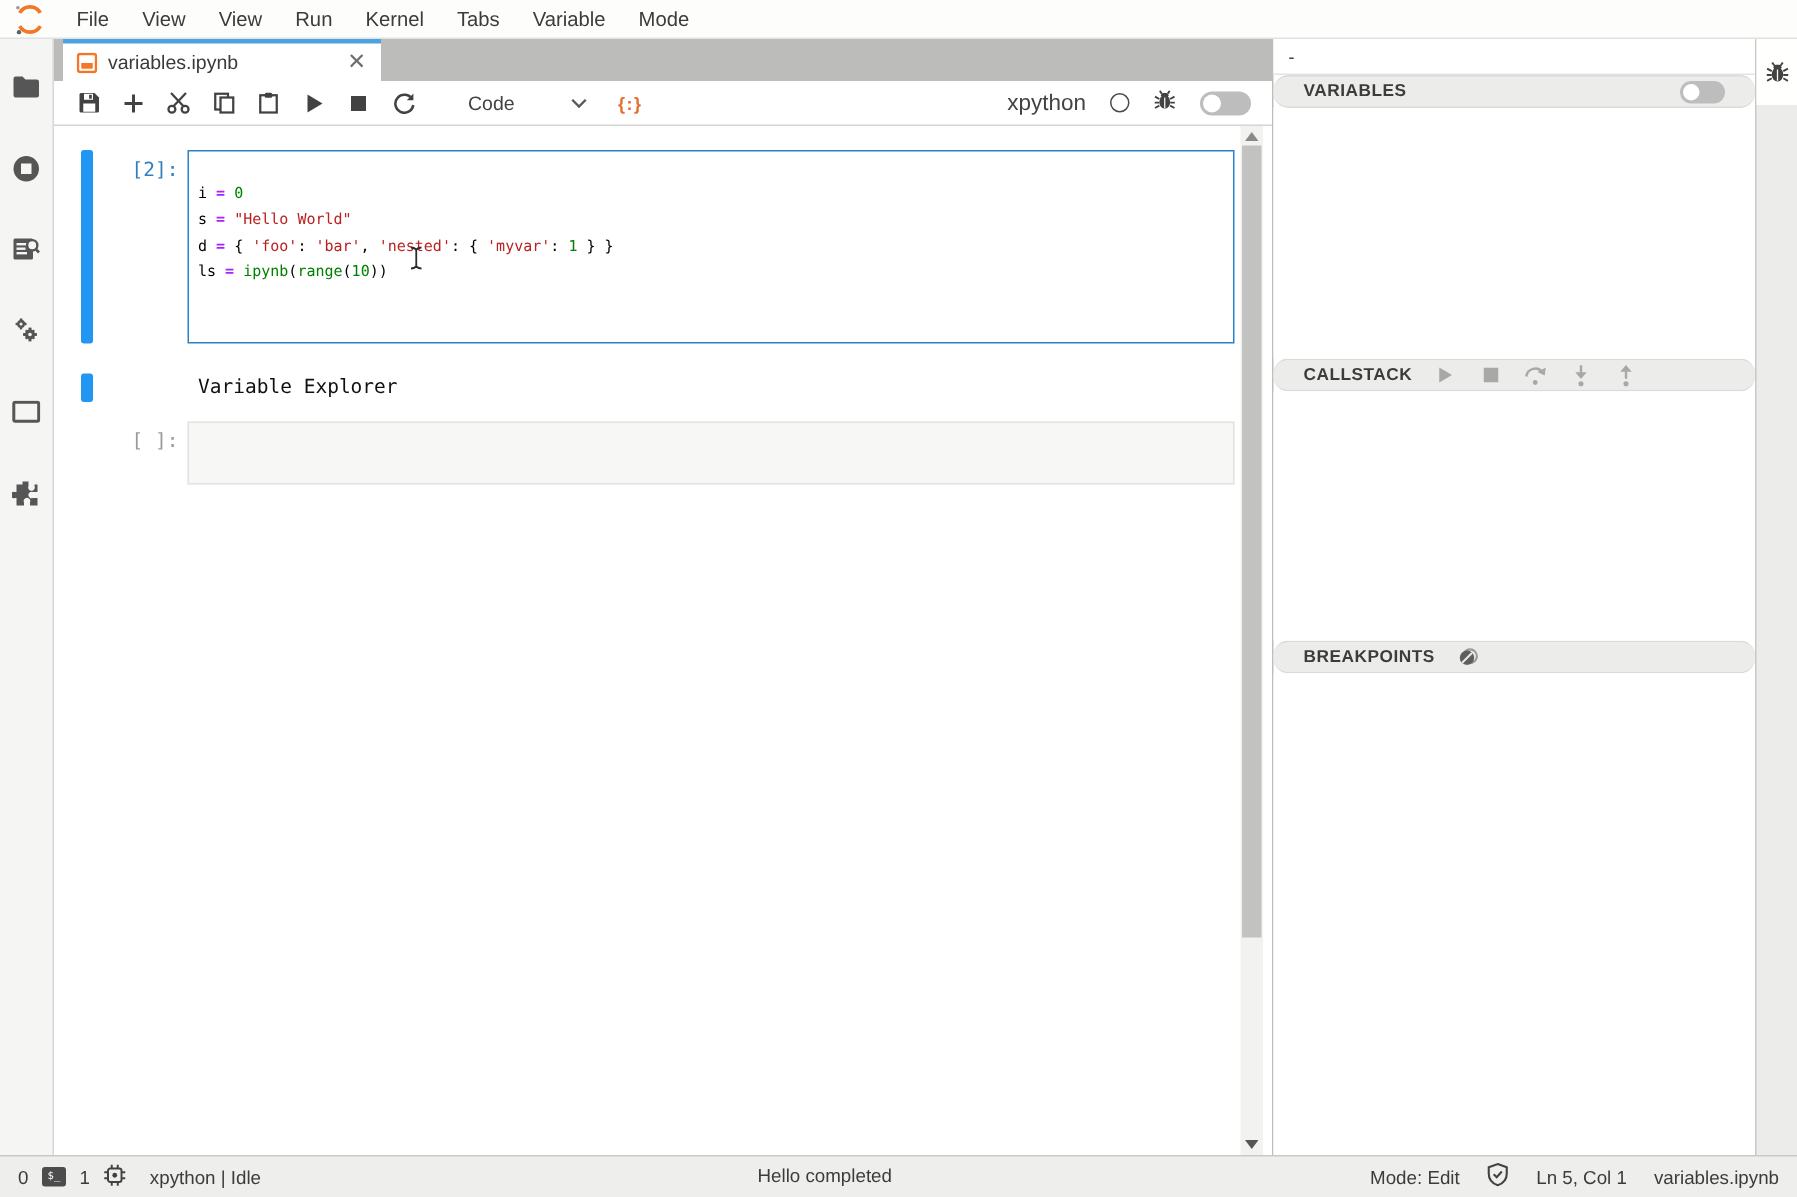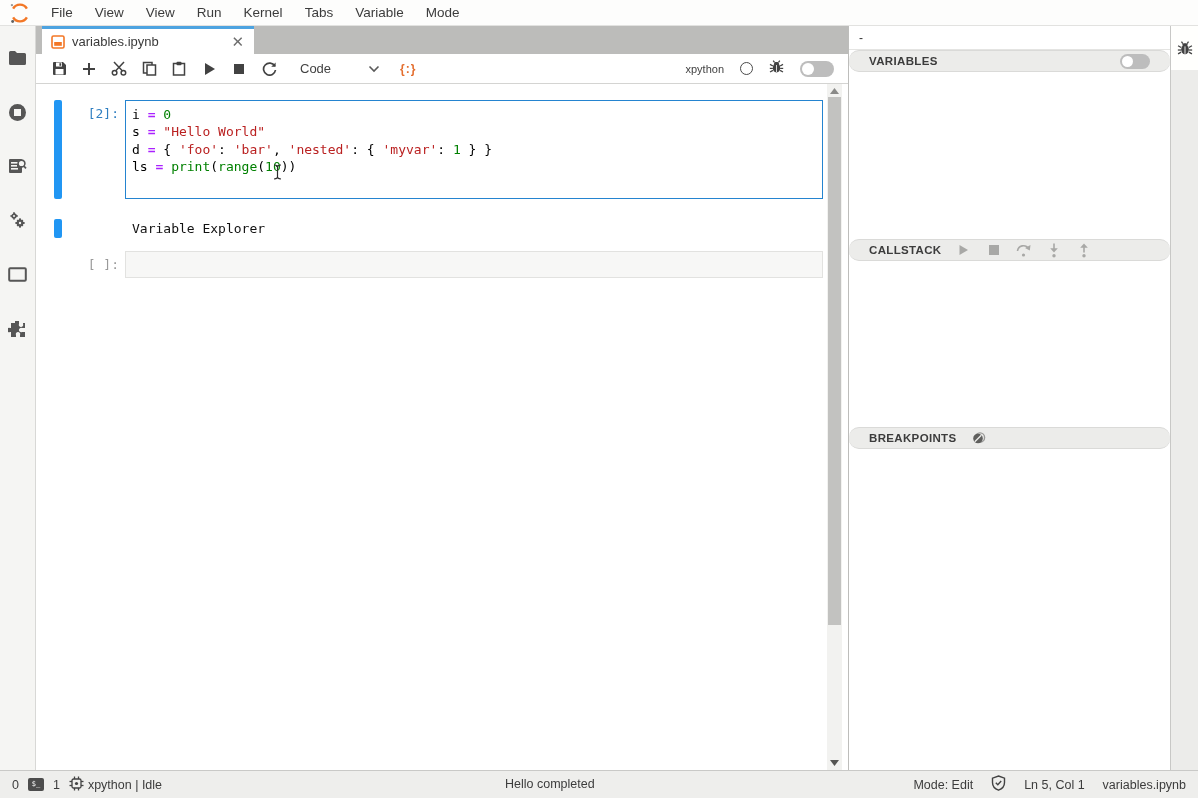--- a/index.html
+++ b/index.html
@@ -22,39 +22,39 @@
 
   
   .dock { width:812px; display:flex; flex-direction:column; background:#fff; }
   .tabbar { height:28px; background:#bcbcba; display:flex; align-items:stretch; flex:0 0 28px; }
   .tab { margin-left:6px; width:212px; background:#ffffff; border-top:3px solid #4da3e0; display:flex; align-items:center; padding:0 8px 0 9px; font-size:13px; color:#3a3a3a; gap:7px; }
   .tab-title { flex:1; }
   .tab-close { color:#6e6e6e; font-size:15px; line-height:1; padding:0 2px; }
 
   .nb-toolbar { height:30px; background:#fff; border-bottom:1px solid #d4d4d2; display:flex; align-items:center; padding:0 8px; flex:0 0 30px; }
   .tb-btn { width:30px; height:26px; display:flex; align-items:center; justify-content:center; }
-  .tb-select { display:flex; align-items:center; margin-left:10px; width:92px; justify-content:space-between; padding:2px 6px; }
+  .tb-select { display:flex; align-items:center; margin-left:22px; width:92px; justify-content:space-between; padding:2px 6px; }
   .tb-select .lbl { font-size:13px; color:#424242; }
   .braces { font-size:12px; font-weight:bold; color:#e46e2e; margin-left:14px; letter-spacing:1px; }
   .tb-right { margin-left:auto; display:flex; align-items:center; gap:16px; padding-right:6px; }
-  .kernel-name { font-size:11px; color:#424242;margin-left:40px; }
+  .kernel-name { font-size:15px; color:#424242;margin-left:40px; }
   .kstatus-circle { width:13px; height:13px; border:1.6px solid #4a4a4a; border-radius:50%; }
   .toggle { width:34px; height:16px; background:#bdbdbd; border-radius:9px; position:relative; }
   .toggle .knob { position:absolute; left:2px; top:2px; width:12px; height:12px; border-radius:50%; background:#fff; }
 
   
   .nb-area { flex:1; display:flex; min-height:0; position:relative; background:#fff; }
   .nb-content { flex:1; padding-top:16px; position:relative; }
   .cell-row { display:flex; align-items:stretch; }
   .collapser { width:8px; margin-left:18px; background:#2196f3; border-radius:2px; flex:0 0 8px; }
   .collapser.ghost { background:transparent; }
   .prompt { width:63px; flex:0 0 63px; text-align:right; font-family:"DejaVu Sans Mono", monospace; font-size:13px; padding:6px 6px 0 0; }
   .prompt.in { color:#307fc1; }
   .prompt.empty { color:#9a9a9a; }
-  .editor { flex:1; margin-right:4px; border:1px solid #2484d0; background:#fff; padding:5px 6px; font-family:"DejaVu Sans Mono", monospace; font-size:13px; line-height:17.4px; }
+  .editor { flex:1; margin-right:4px; border:1px solid #2484d0; background:#fff; padding:20px 6px; font-family:"DejaVu Sans Mono", monospace; font-size:10px; line-height:17.4px; }
   .cm-line { white-space:pre; color:#000; min-height:17.4px; }
   .tk-o { color:#aa22ff; font-weight:bold; }
   .tk-n { color:#008000; }
   .tk-s { color:#ba2121; }
   .tk-b { color:#008000; }
   .editor.blank { border:1px solid #e2e2e0; background:#f7f7f6; height:27px; }
   .output-row { display:flex; margin-top:20px; }
   .collapser.out { height:19px; }
   .out-spacer { width:63px; flex:0 0 63px; }
   .output-text { font-family:"DejaVu Sans Mono", monospace; font-size:13px; color:#111; padding:2px 0 0 7px; }
@@ -85,21 +85,21 @@
   .hdr-icon { width:16px; height:16px; display:flex; align-items:center; justify-content:center; }
 
   
   .tabstrip-right { width:28px; border-left:1px solid #c8c8c6; background:#ececea; display:flex; flex-direction:column; }
   .strip-tab { height:44px; background:#fffffd; display:flex; align-items:flex-start; justify-content:center; padding-top:14px; }
 
   
   .statusbar { height:28px; flex:0 0 28px; background:#eeeeec; border-top:1px solid #c9c9c7; display:flex; align-items:center; font-size:12.5px; color:#3c3c3c; padding:0 12px; position:relative; }
   .sb-left { display:flex; align-items:center; gap:9px; }
   .term-icon { width:16px; height:13px; background:#4c4c4c; border-radius:2px; color:#fff; font-family:"DejaVu Sans Mono", monospace; font-size:7px; line-height:13px; text-align:center; }
-  .kernel-idle { margin-left:4px; }
+  .kernel-idle { margin-left:16px; }
   .sb-center { position:absolute; left:505px; top:0; height:27px; line-height:27px; }
   .sb-right { margin-left:auto; display:flex; align-items:center; gap:18px; }
 </style>
 </head>
 <body>
 
 <div class="app">
 
   <div class="menubar">
     <svg class="logo" viewBox="0 0 24 24">
@@ -276,21 +276,21 @@
         <div class="nb-content">
 
           <div class="cell-row">
             <div class="collapser"></div>
             <div class="prompt in">[2]:</div>
             <div class="editor">
               <div>
                   <div class="cm-line"><span class="tk-v">i </span><span class="tk-o">=</span><span class="tk-p"> </span><span class="tk-n">0</span></div>
                   <div class="cm-line"><span class="tk-v">s </span><span class="tk-o">=</span><span class="tk-p"> </span><span class="tk-s">"Hello World"</span></div>
                   <div class="cm-line"><span class="tk-v">d </span><span class="tk-o">=</span><span class="tk-p"> { </span><span class="tk-s">'foo'</span><span class="tk-p">: </span><span class="tk-s">'bar'</span><span class="tk-p">, </span><span class="tk-s">'nested'</span><span class="tk-p">: { </span><span class="tk-s">'myvar'</span><span class="tk-p">: </span><span class="tk-n">1</span><span class="tk-p"> } }</span></div>
-                  <div class="cm-line"><span class="tk-v">ls </span><span class="tk-o">=</span><span class="tk-p"> </span><span class="tk-b">print</span><span class="tk-p">(</span><span class="tk-b">range</span><span class="tk-p">(</span><span class="tk-n">10</span><span class="tk-p">))</span></div>
+                  <div class="cm-line"><span class="tk-v">ls </span><span class="tk-o">=</span><span class="tk-p"> </span><span class="tk-b">ipynb</span><span class="tk-p">(</span><span class="tk-b">range</span><span class="tk-p">(</span><span class="tk-n">10</span><span class="tk-p">))</span></div>
                   <div class="cm-line">&nbsp;</div>
                 </div>
             </div>
           </div>
 
           <div class="output-row">
             <div class="collapser out"></div>
             <div class="out-spacer"></div>
             <div class="output-text">Variable Explorer</div>
           </div>

